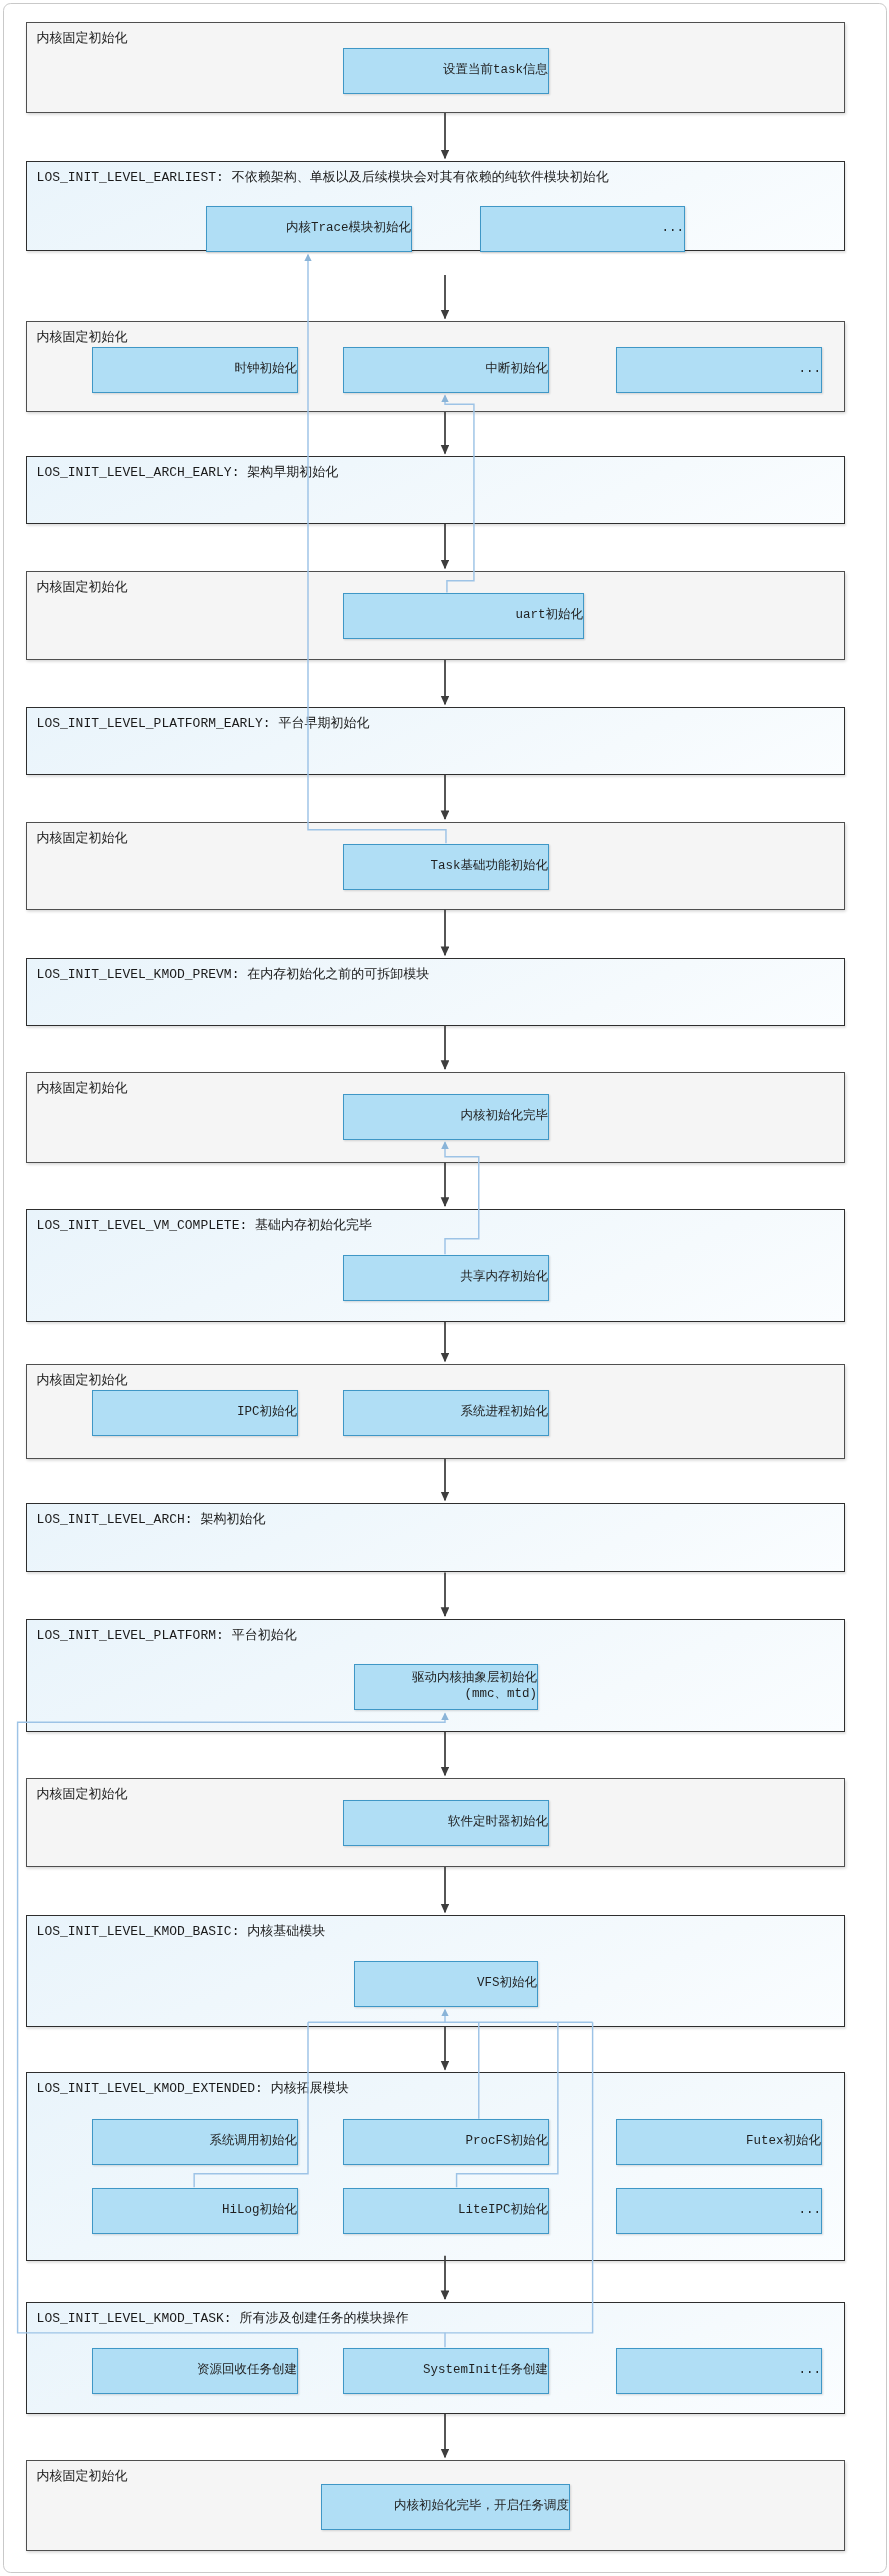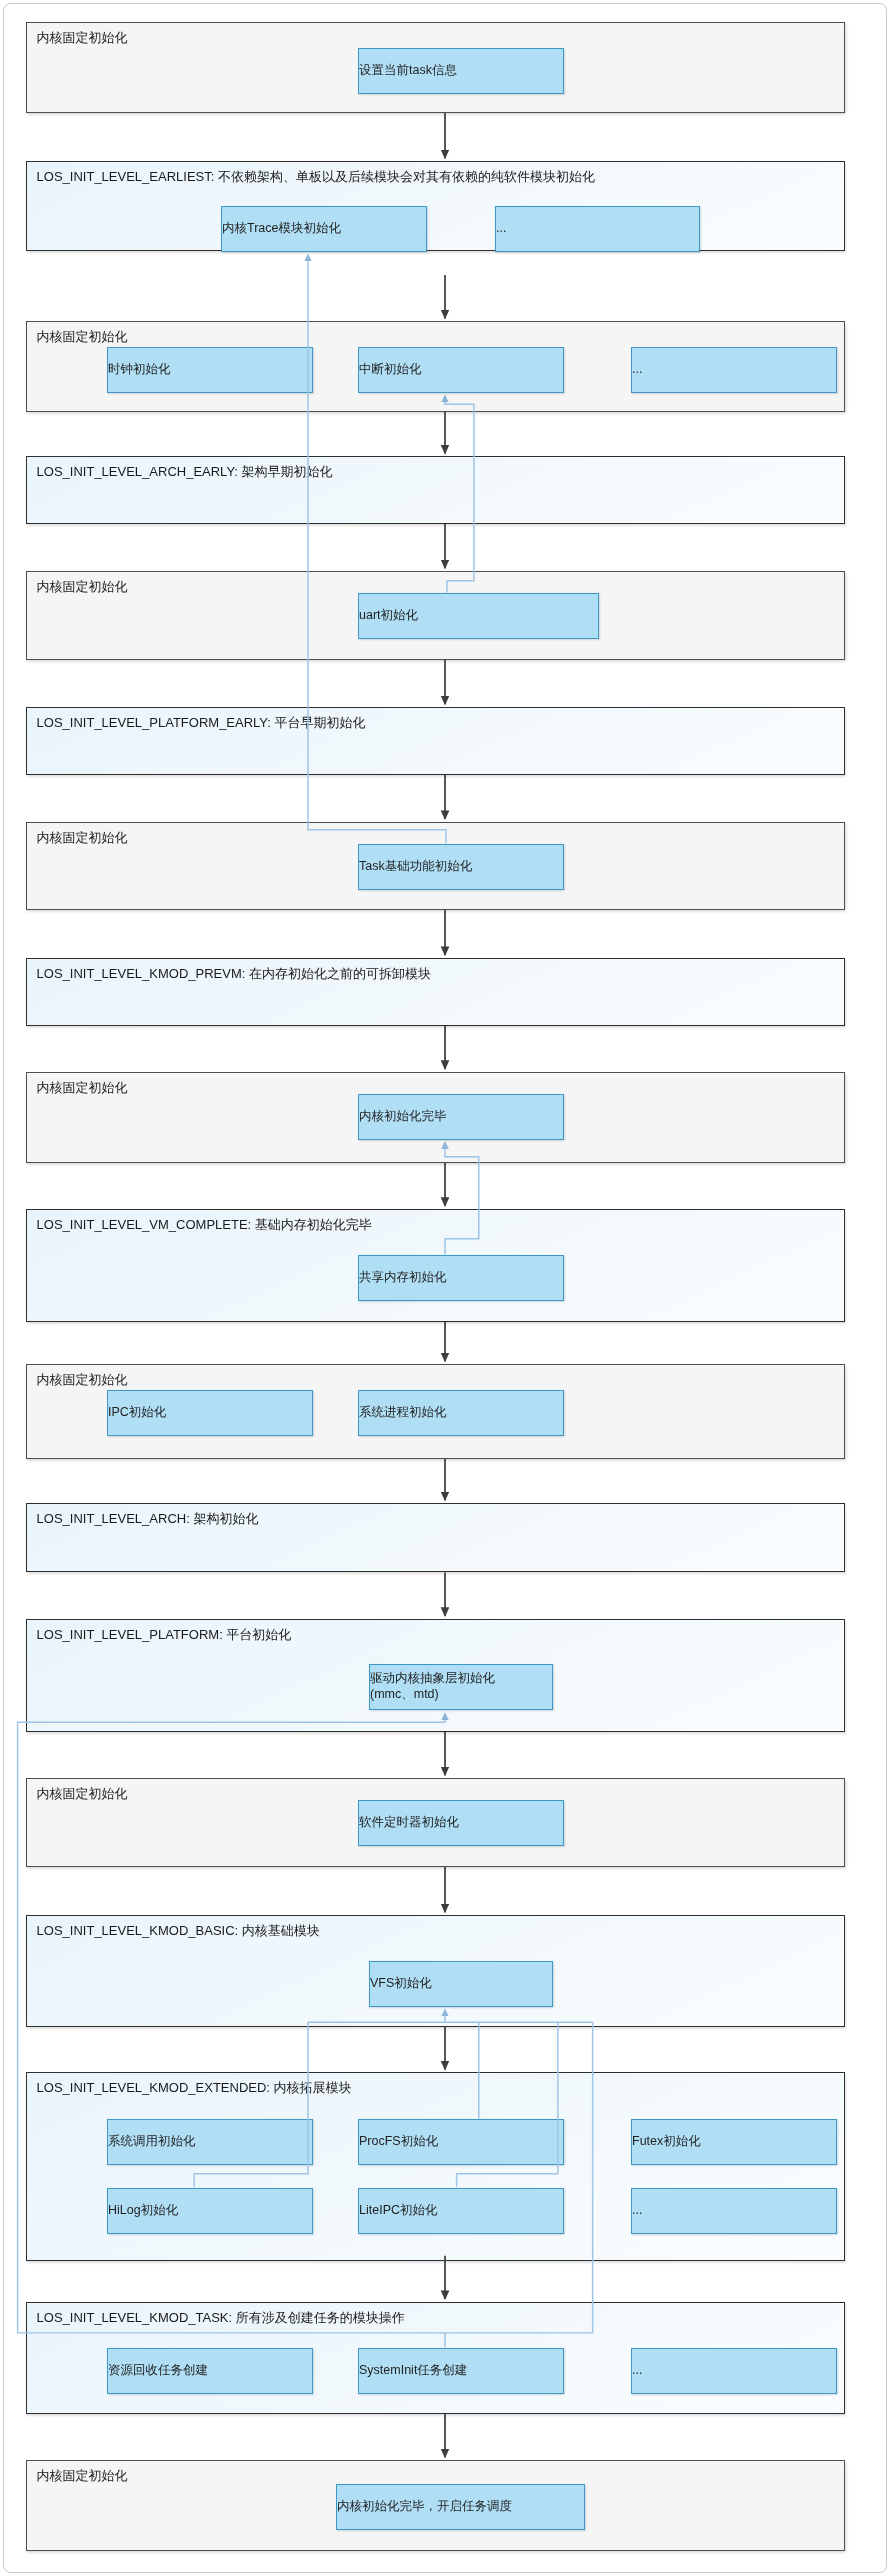--- a/index.html
+++ b/index.html
@@ -1,18 +1,18 @@
 <!DOCTYPE html>
 <html><head>
 <meta charset="utf-8">
 <style>
   html,body{margin:0;padding:0;background:#fff;}
   .page{
     position:relative;width:890px;height:2576px;background:#fff;
-    font-family:Liberation Sans, sans-serif;
+    font-family:Liberation Mono, monospace;
     overflow:hidden;
   }
   .frame{
     position:absolute;left:2.9px;top:2.9px;width:882px;height:2568px;
     border:1px solid #c9c9c9;border-radius:7.7px;
   }
   .sec{
     position:absolute;left:26px;width:819px;box-sizing:border-box;
   }
   .sec.gray{
@@ -26,22 +26,22 @@
     box-shadow:1px 1.9px 1.9px rgba(0,0,0,.12);
   }
   .sec-title{
     position:absolute;left:9.6px;top:5.8px;
     font-size:13px;color:#1a1a1a;white-space:nowrap;
   }
   .node{
     position:absolute;height:46px;box-sizing:border-box;
     background:#b0def5;border:1px solid #3f97c6;
     box-shadow:1px 1px 1.9px rgba(0,0,0,.15);
-    display:flex;flex-direction:column;align-items:flex-start;justify-content:center;
-    font-size:12.5px;color:#1f1f1f;text-align:center;line-height:1.25;margin-left:15px;
+    display:flex;flex-direction:column;align-items:flex-end;justify-content:center;
+    font-size:12.5px;color:#1f1f1f;text-align:center;line-height:1.25;
   }
   .overlay{position:absolute;left:0;top:0;pointer-events:none;}
 </style>
 </head>
 <body>
 
 <div class="page">
   <div class="frame"></div>
 
   <div class="sec gray" style="top:22px;height:91px">

